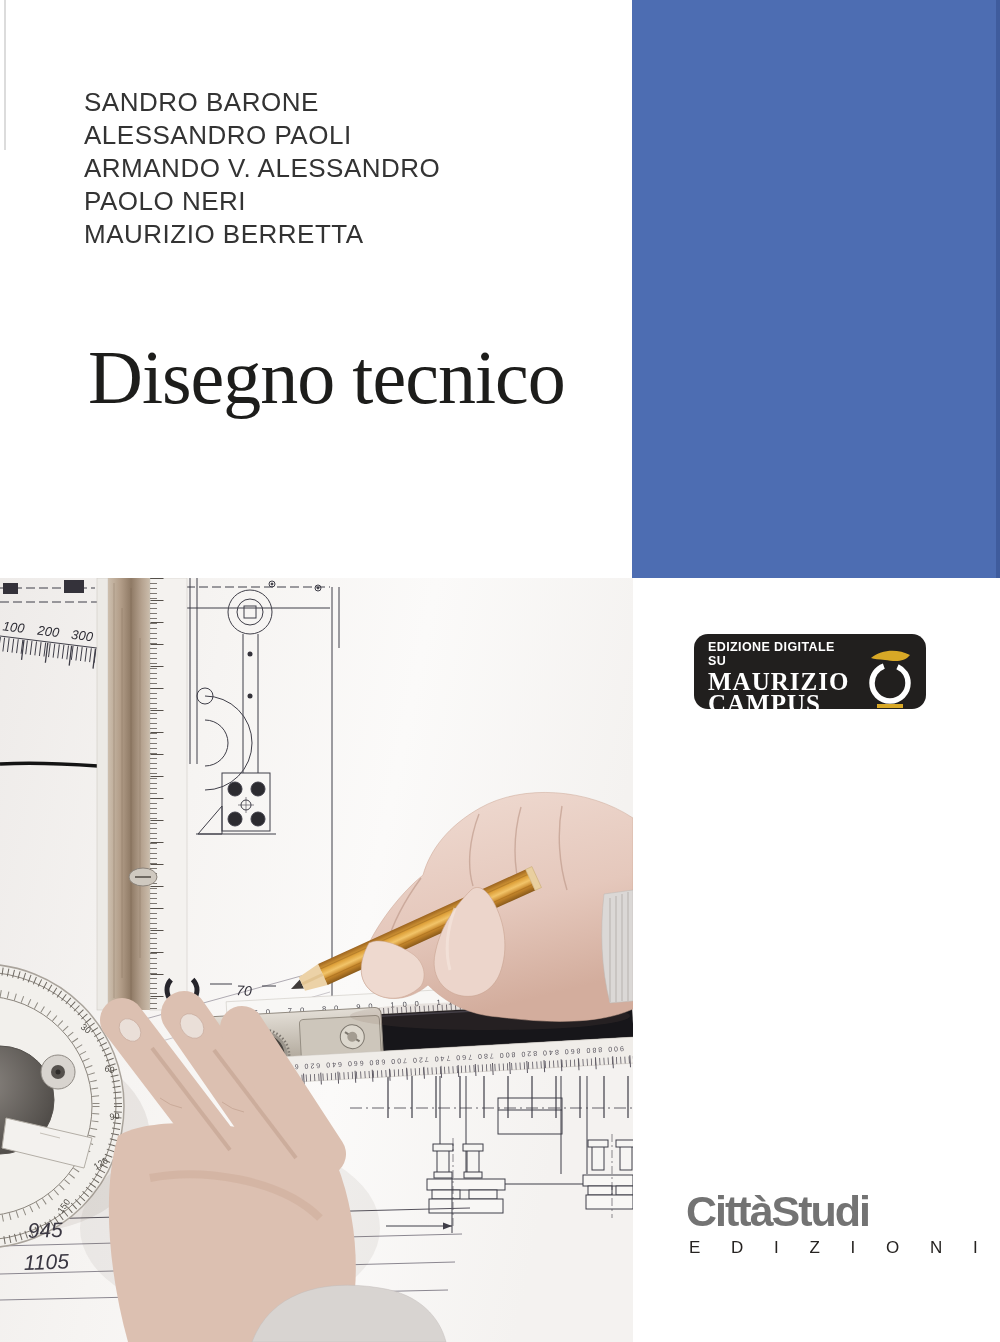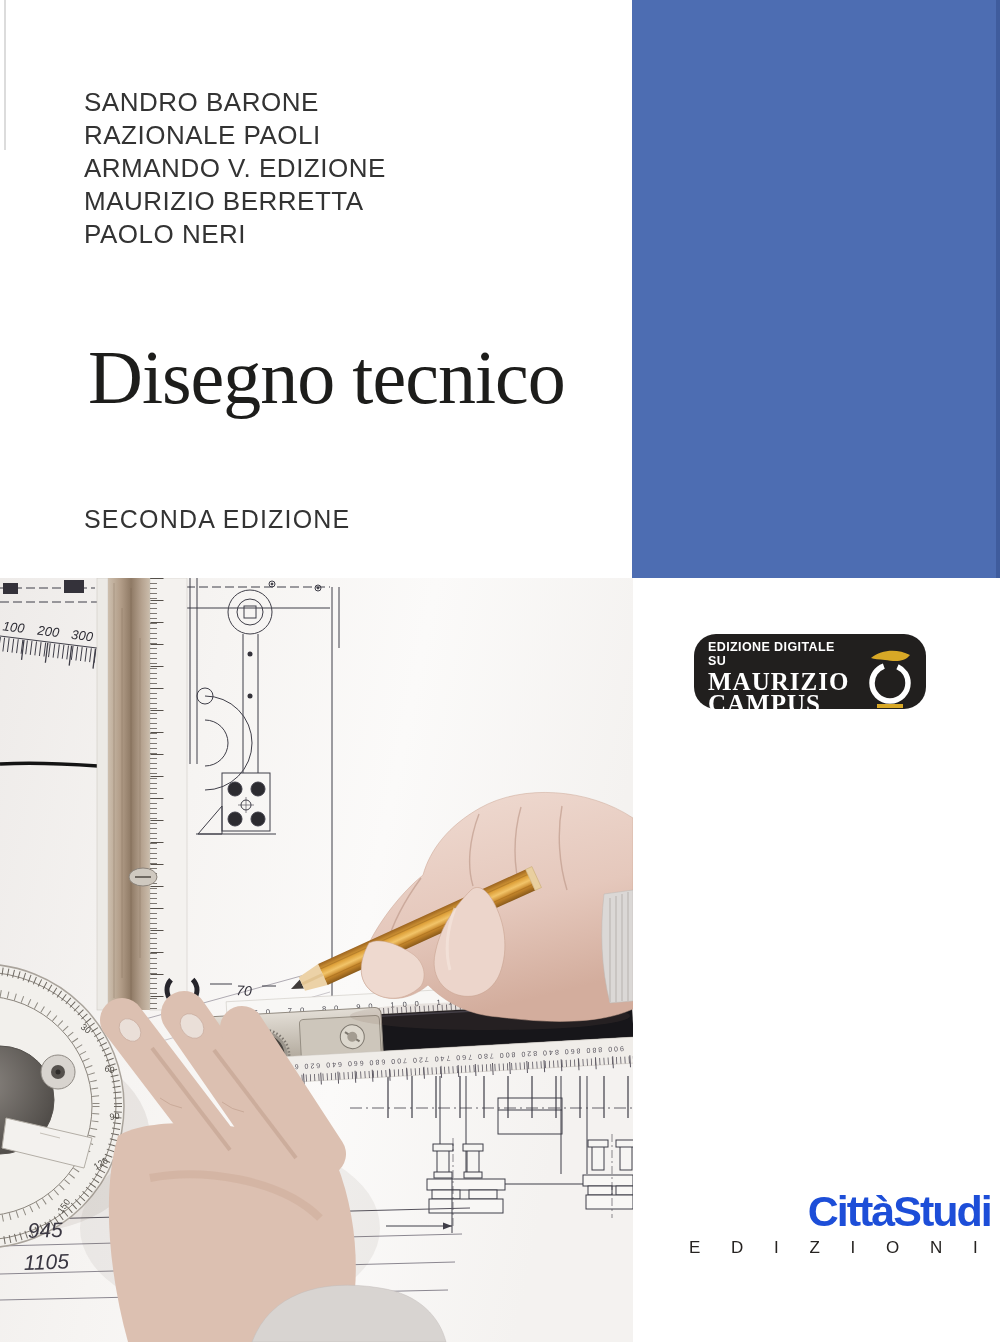--- a/index.html
+++ b/index.html
@@ -9,52 +9,51 @@
         box-shadow:inset -4px 0 0 rgba(38,60,118,.35);}
   .edge-line{position:absolute;left:4px;top:0;width:2px;height:150px;background:#dcdcdc;}
   .authors{position:absolute;left:84px;top:86px;color:#333333;font-size:26px;line-height:33px;
            letter-spacing:.5px;font-weight:300;}
   .title{position:absolute;left:80px;top:344px;font-family:"Liberation Serif",serif;
          font-size:76px;line-height:67px;color:#1d1d1b;letter-spacing:-1px;font-weight:400;margin-left:8px;}
   .edition{position:absolute;left:84px;top:505px;font-size:25px;letter-spacing:1.2px;
            color:#333333;font-weight:300;}
   .photo{position:absolute;left:0;top:578px;width:633px;height:764px;}
   .badge{position:absolute;left:694px;top:634px;width:232px;height:75px;background:#211f1e;
-         border-radius:22px;display:flex;align-items:center;box-sizing:border-box;
+         border-radius:14px;display:flex;align-items:center;box-sizing:border-box;
          padding:12px 8px 0 14px;gap:6px;}
   .badge-text{flex:1;color:#fff;}
   .badge-kicker{font-size:12.5px;font-weight:700;letter-spacing:.4px;margin-bottom:3px;}
   .badge-brand{font-family:"Liberation Serif",serif;font-weight:700;font-size:25px;
                line-height:22px;letter-spacing:1px;}
   .badge-logo{width:56px;height:64px;flex:0 0 auto;}
   .pub{position:absolute;left:686px;top:1190px;}
-  .pub-name{font-size:43px;font-weight:700;letter-spacing:-2px;color:#1d4ed8;line-height:42px;text-align:right;}
+  .pub-name{font-size:43px;font-weight:700;letter-spacing:-2px;color:#737373;line-height:42px;}
   .pub-sub{font-size:17px;letter-spacing:13px;color:#262321;margin-top:6px;margin-left:3px;}
 </style>
 </head>
 <body>
 
 <div class="page">
 
   <div class="band"></div>
   <div class="edge-line"></div>
 
   <div class="authors">
     <div>SANDRO BARONE</div>
-    <div>RAZIONALE PAOLI</div>
-    <div>ARMANDO V. EDIZIONE</div>
+    <div>ALESSANDRO PAOLI</div>
+    <div>ARMANDO V. ALESSANDRO</div>
+    <div>PAOLO NERI</div>
     <div>MAURIZIO BERRETTA</div>
-    <div>PAOLO NERI</div>
   </div>
 
   <div class="title">
     <div>Disegno tecnico</div>
   </div>
 
-  <div class="edition">SECONDA EDIZIONE</div>
 
   <svg class="photo" viewBox="0 0 633 764">
     <defs>
       <linearGradient id="paper" x1="0" y1="0" x2="1" y2="0.25">
         <stop offset="0" stop-color="#eeebe9"></stop>
           <stop offset="0.35" stop-color="#f6f4f2"></stop>
         <stop offset="0.65" stop-color="#fbfaf9"></stop>
           <stop offset="1" stop-color="#f4f2f0"></stop>
       </linearGradient>
       <linearGradient id="wood" x1="0" y1="0" x2="1" y2="0">

